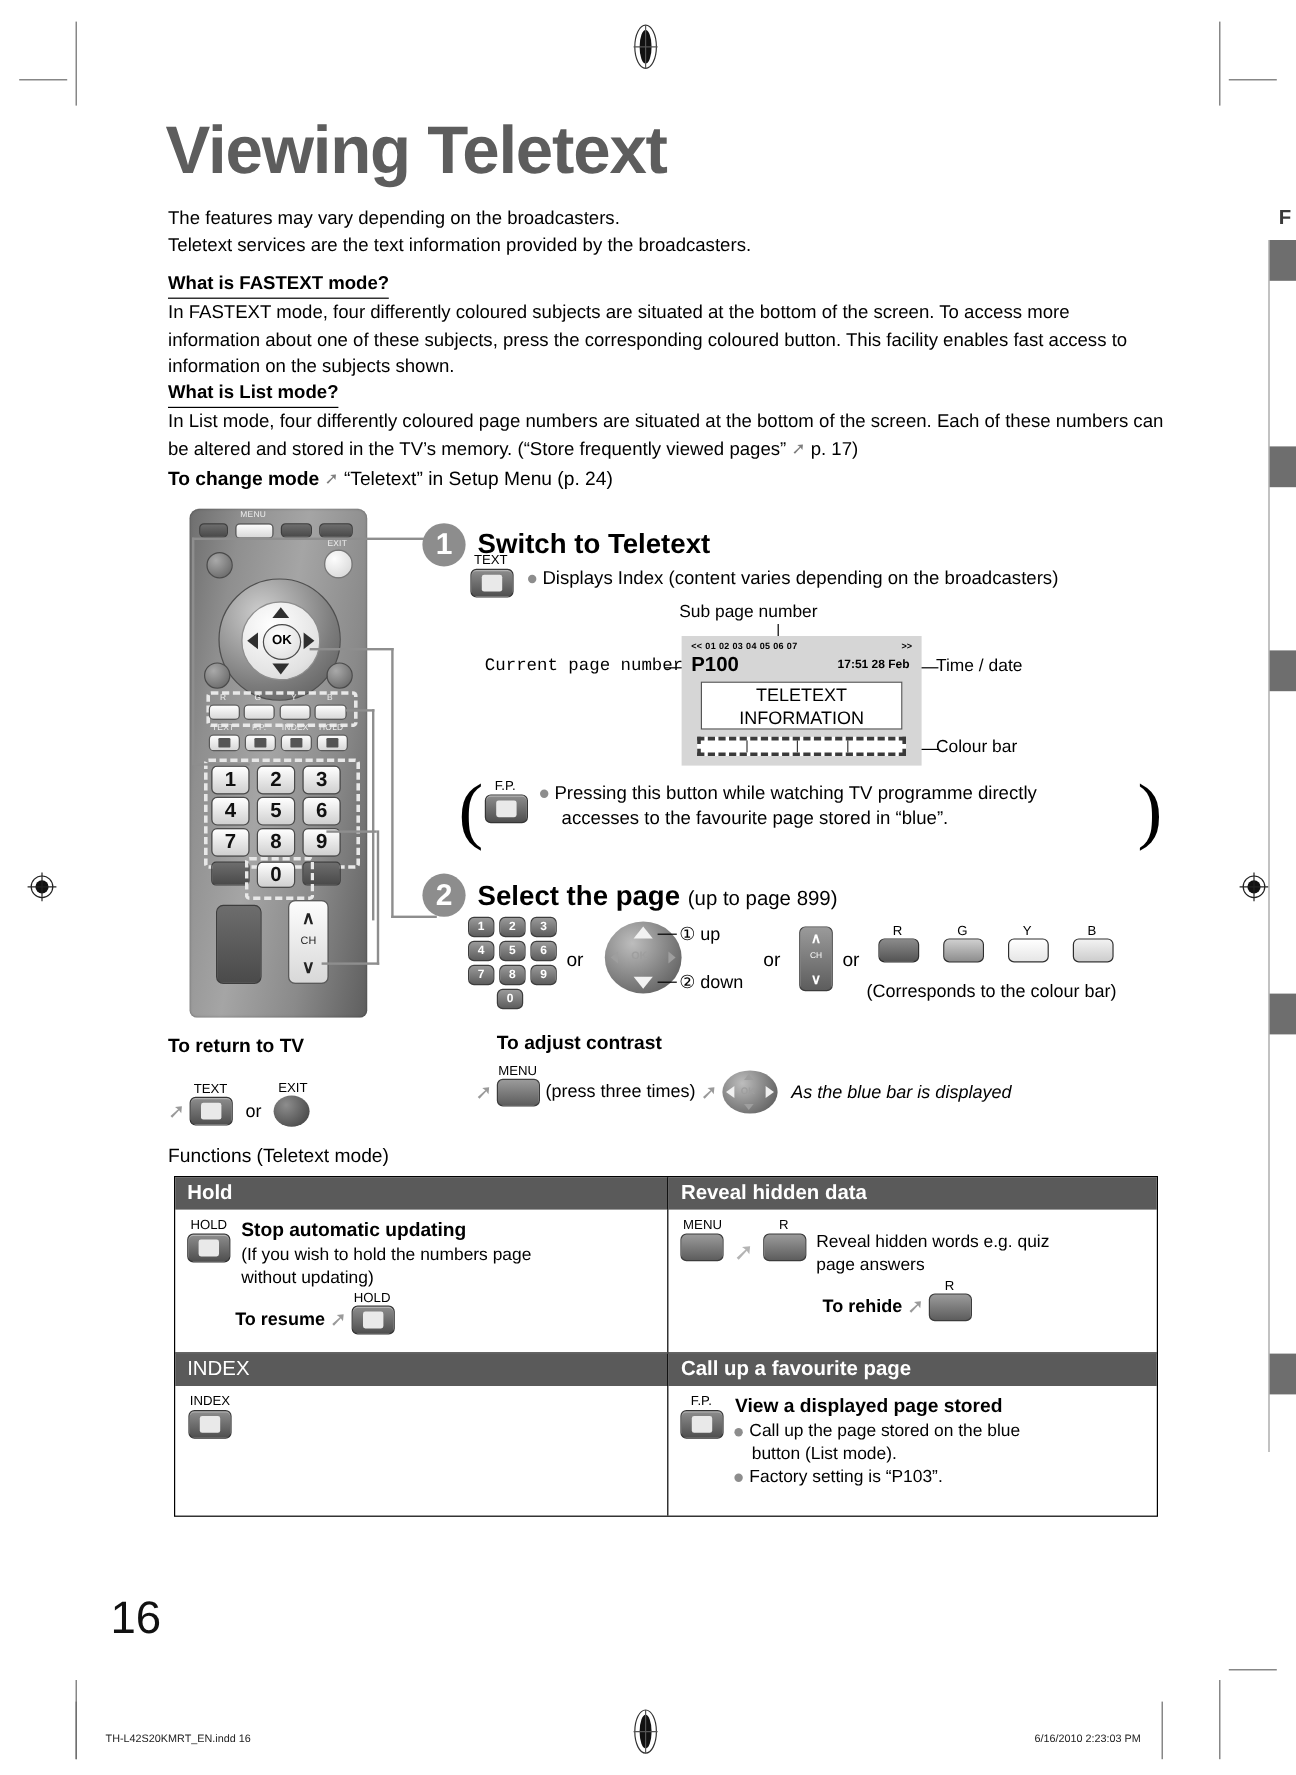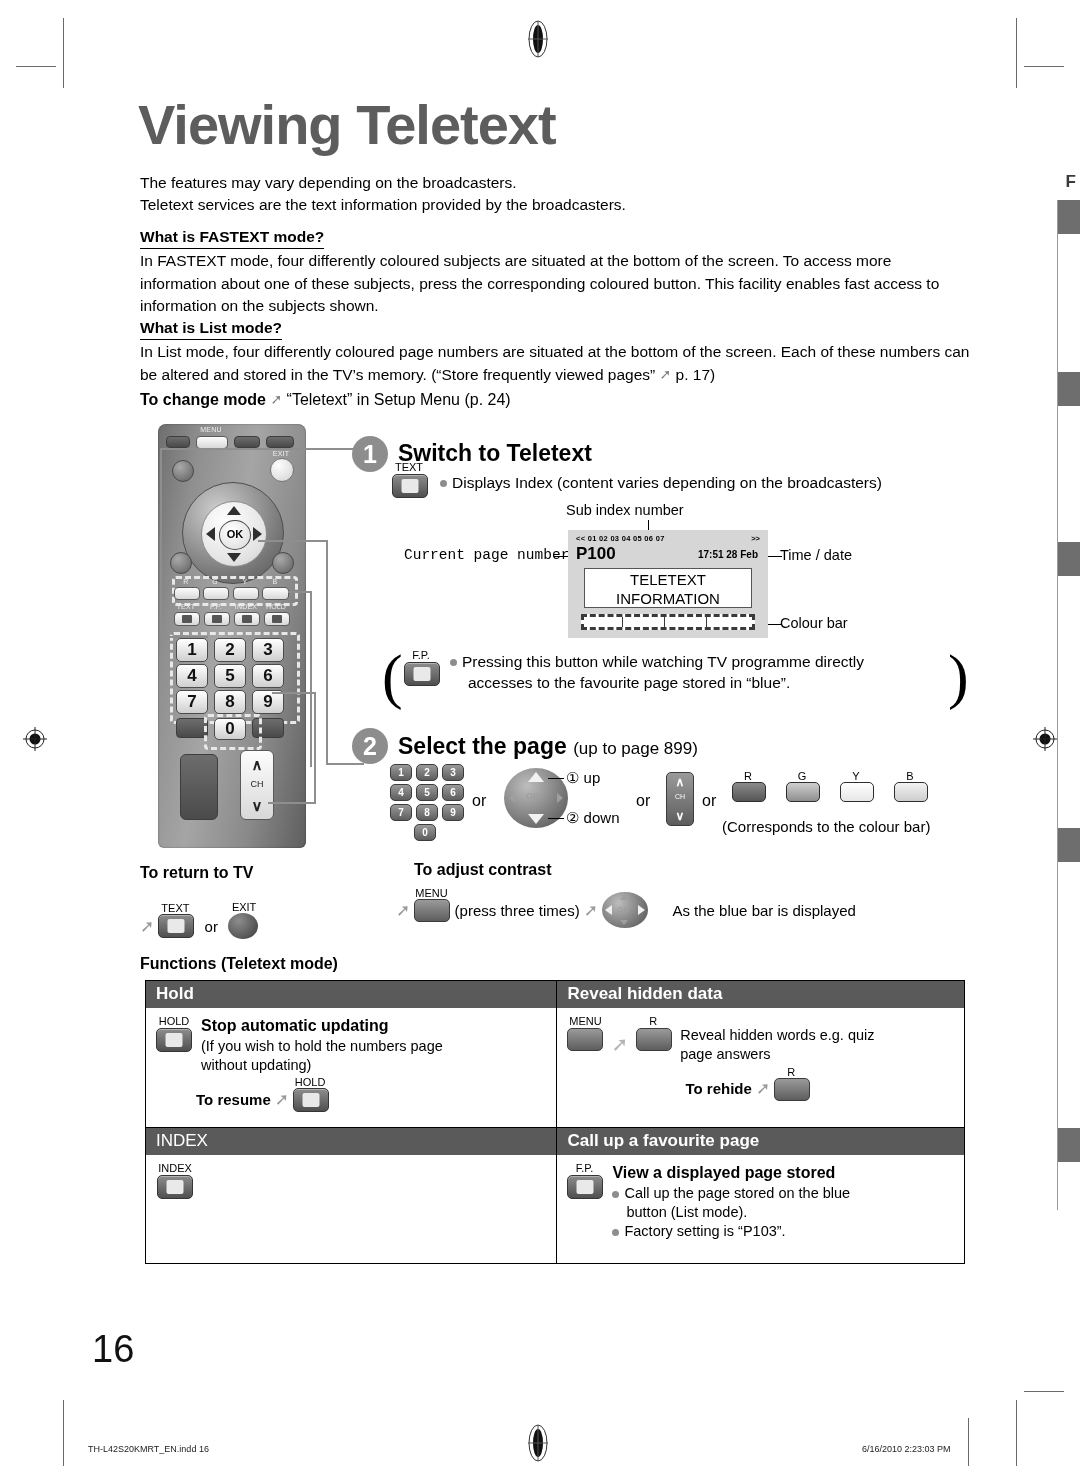--- a/index.html
+++ b/index.html
@@ -326,21 +326,21 @@
   <div class="step-title" style="left:398px;top:440px;">Switch to Teletext</div>
 
   <div style="position:absolute;left:392px;top:462px;">
     <div class="key-cap" style="width:34px;">TEXT</div>
     <div class="key" style="margin-top:1px;"><span class="glyph"></span></div>
   </div>
   <div style="position:absolute;left:440px;top:474px;font-size:15.5px;">
     <span class="bullet"></span><span>Displays Index (content varies depending on the broadcasters)</span>
   </div>
 
-  <div class="cap" style="left:566px;top:502px;">Sub index number</div>
+  <div class="cap" style="left:566px;top:502px;">Sub page number</div>
   <div class="lead leadv" style="left:648px;top:520px;height:22px;"></div>
 
   <div class="cap" style="left:404px;top:547px;font-family:Liberation Mono, monospace;">Current page number</div>
   <div class="lead leadh" style="left:554px;top:556px;width:16px;"></div>
 
   <div class="cap" style="left:780px;top:547px;">Time / date</div>
   <div class="lead leadh" style="left:762px;top:556px;width:20px;"></div>
 
   <div class="cap" style="left:780px;top:615px;">Colour bar</div>
   <div class="lead leadh" style="left:762px;top:624px;width:20px;"></div>
@@ -468,24 +468,24 @@
     </span>
     <span style="vertical-align:middle;">(press three times)</span>
     <span class="fat-arrow">➚</span>
     <span style="display:inline-block;vertical-align:middle;width:46px;height:36px;border-radius:50%;background:radial-gradient(circle at 36% 30%,#bdbdbd,#7a7a7a 60%,#4e4e4e 100%);position:relative;">
       <span style="position:absolute;left:3px;top:13px;width:0;height:0;border-top:5px solid transparent;border-bottom:5px solid transparent;border-right:7px solid #f0f0f0;"></span>
       <span style="position:absolute;right:3px;top:13px;width:0;height:0;border-top:5px solid transparent;border-bottom:5px solid transparent;border-left:7px solid #f0f0f0;"></span>
       <span style="position:absolute;left:18px;top:3px;width:0;height:0;border-left:4px solid transparent;border-right:4px solid transparent;border-bottom:5px solid #9e9e9e;"></span>
       <span style="position:absolute;left:18px;bottom:3px;width:0;height:0;border-left:4px solid transparent;border-right:4px solid transparent;border-top:5px solid #9e9e9e;"></span>
       <span style="position:absolute;left:15px;top:13px;font-size:8px;color:#9e9e9e;font-weight:bold;">OK</span>
     </span>
-    <span style="vertical-align:middle;margin-left:20px;">As the blue bar is displayed</span>
-  </div>
-
-  <div style="position:absolute;left:140px;top:955px;font-size:16px;font-weight:bold;">Functions (Teletext mode)</div>
+    <span style="vertical-align:middle;margin-left:7px;font-style:italic;">As the blue bar is displayed</span>
+  </div>
+
+  <div style="position:absolute;left:140px;top:955px;font-size:16px;font-weight:normal;">Functions (Teletext mode)</div>
 
   <div class="fn-table">
 
     <div class="fn-row">
       <div class="fn-cell col-l fn-head">Hold</div>
       <div class="fn-cell col-r fn-head">Reveal hidden data</div>
     </div>
 
     <div class="fn-row" style="min-height:118px;">
       <div class="fn-cell col-l fn-body">

